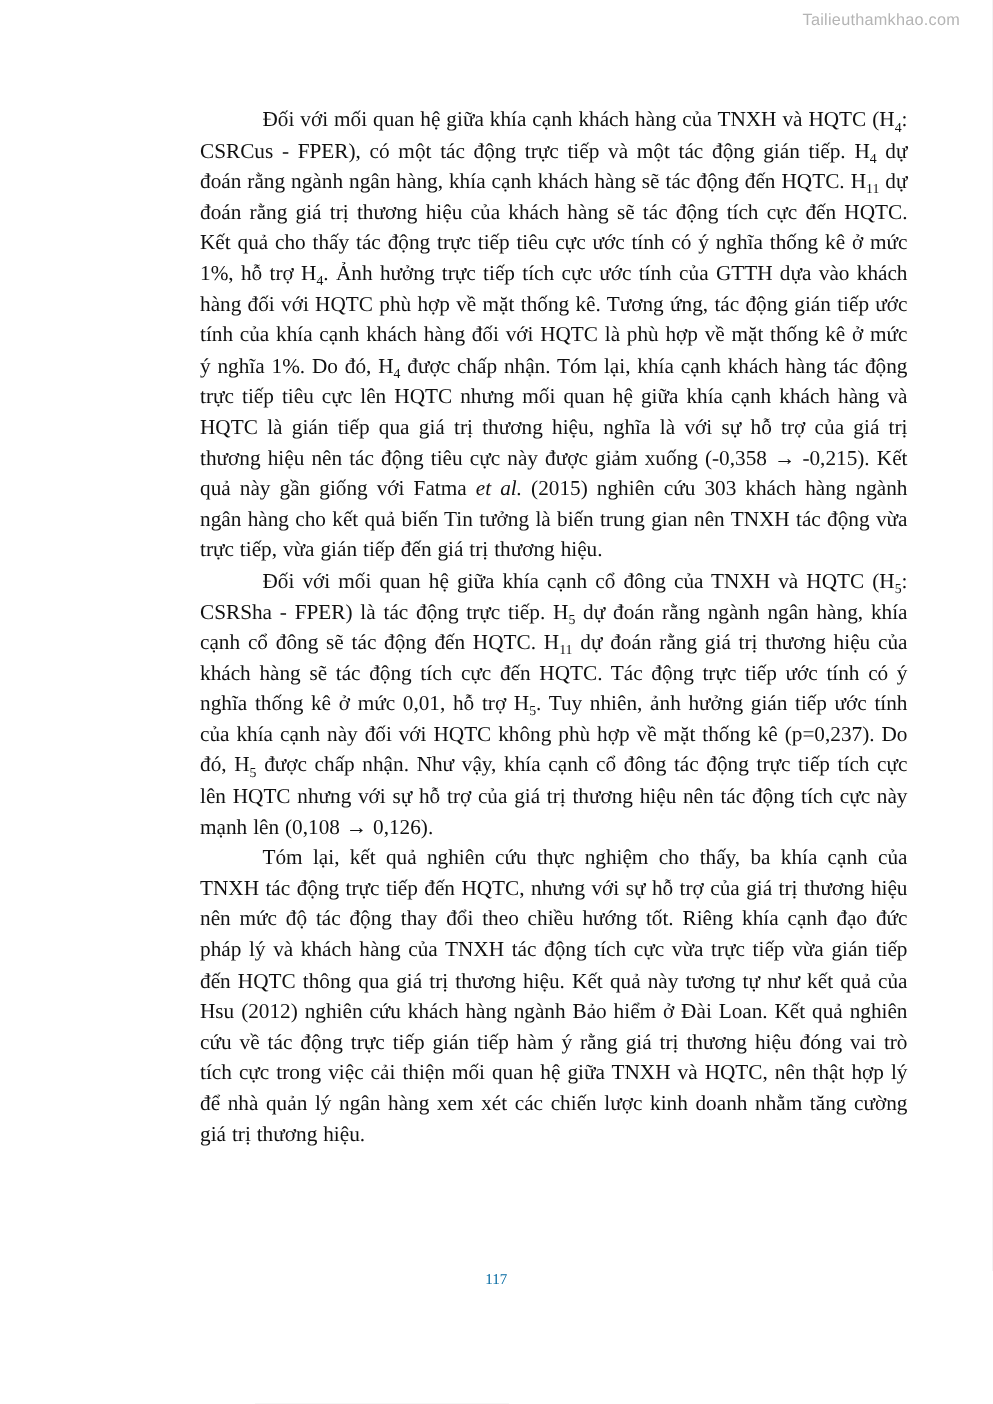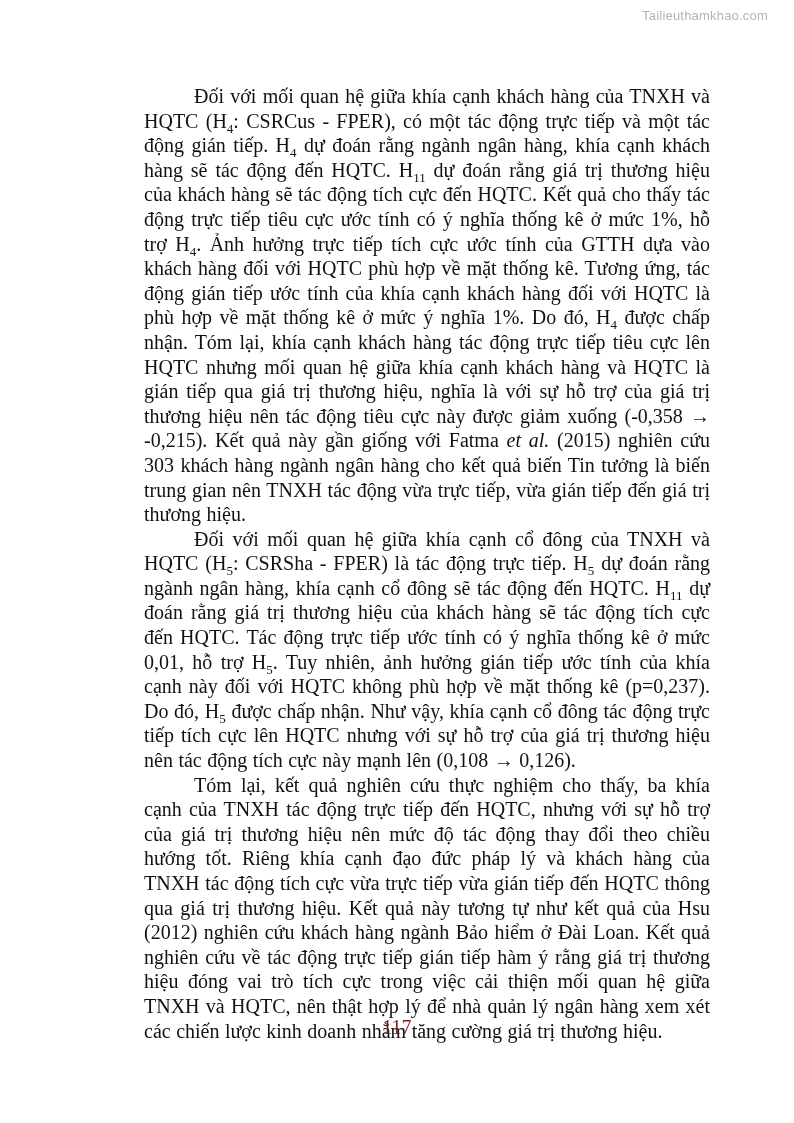--- a/index.html
+++ b/index.html
@@ -22,23 +22,23 @@
     top: 8px;
     right: 26px;
     font-family: "Liberation Sans", sans-serif;
     font-size: 13px;
     color: #b4b4b4;
     letter-spacing: 0.2px;
   }
   .body-text {
     position: absolute;
     top: 84px;
-    left: 144px;
+    left: 160px;
     width: 566px;
-    font-size: 20px;
+    font-size: 17px;
     line-height: 24.6px;
     text-align: justify;
     word-spacing: 0.5px;
   }
   .body-text p {
     margin: 0;
     padding: 0;
     text-indent: 50px;
   }
   .body-text sub {
@@ -47,22 +47,22 @@
   }
   .body-text em {
     font-style: italic;
   }
   .page-number {
     position: absolute;
     top: 1016px;
     left: 0;
     width: 100%;
     text-align: center;
-    font-size: 20px;
-    color: #7f1d1d;
+    font-size: 12px;
+    color: #0369a1;
   }
 </style>
 </head>
 <body>
 
 <div class="page">
   <div class="watermark">Tailieuthamkhao.com</div>
 
   <div class="body-text">
       <p><span>Đối với mối quan hệ giữa khía cạnh khách hàng của TNXH và HQTC (H</span><sub>4</sub><span>: CSRCus - FPER), có một tác động trực tiếp và một tác động gián tiếp. H</span><sub>4</sub><span> dự đoán rằng ngành ngân hàng, khía cạnh khách hàng sẽ tác động đến HQTC. H</span><sub>11</sub><span> dự đoán rằng giá trị thương hiệu của khách hàng sẽ tác động tích cực đến HQTC. Kết quả cho thấy tác động trực tiếp tiêu cực ước tính có ý nghĩa thống kê ở mức 1%, hỗ trợ H</span><sub>4</sub><span>. Ảnh hưởng trực tiếp tích cực ước tính của GTTH dựa vào khách hàng đối với HQTC phù hợp về mặt thống kê. Tương ứng, tác động gián tiếp ước tính của khía cạnh khách hàng đối với HQTC là phù hợp về mặt thống kê ở mức ý nghĩa 1%. Do đó, H</span><sub>4</sub><span> được chấp nhận. Tóm lại, khía cạnh khách hàng tác động trực tiếp tiêu cực lên HQTC nhưng mối quan hệ giữa khía cạnh khách hàng và HQTC là gián tiếp qua giá trị thương hiệu, nghĩa là với sự hỗ trợ của giá trị thương hiệu nên tác động tiêu cực này được giảm xuống (-0,358 → -0,215). Kết quả này gần giống với Fatma </span><em>et al.</em><span> (2015) nghiên cứu 303 khách hàng ngành ngân hàng cho kết quả biến Tin tưởng là biến trung gian nên TNXH tác động vừa trực tiếp, vừa gián tiếp đến giá trị thương hiệu.</span></p>

